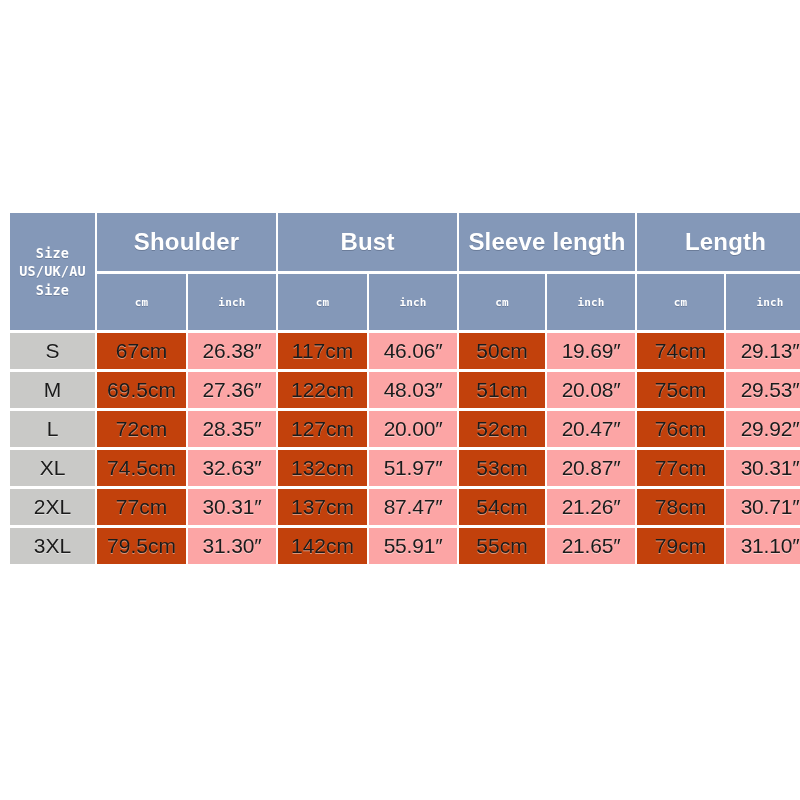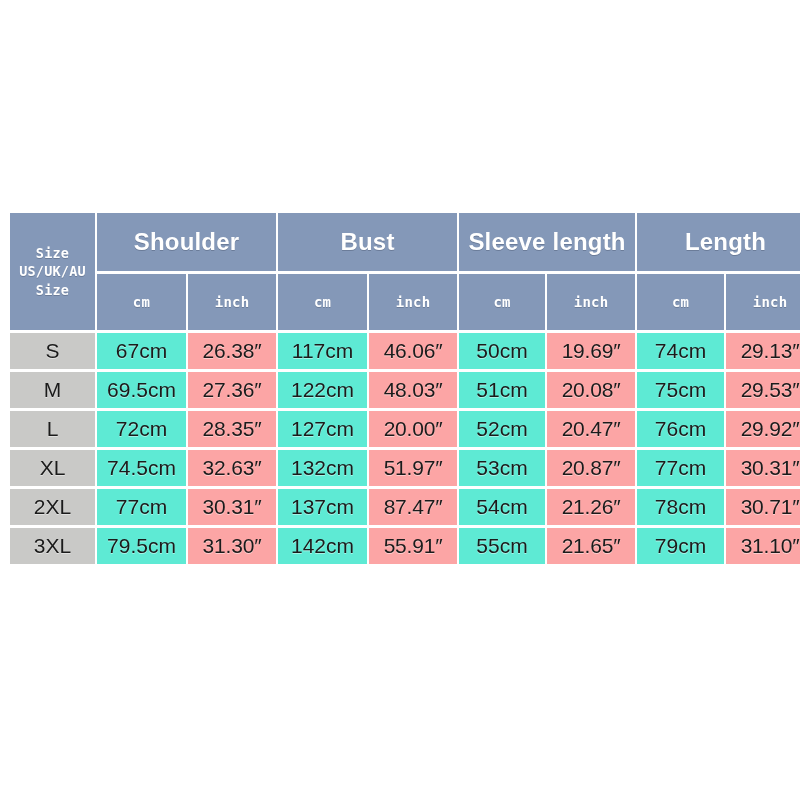--- a/index.html
+++ b/index.html
@@ -50,21 +50,21 @@
     border: 0;
     letter-spacing: 0.2px;
     text-shadow: 0 1px 0 rgba(60,72,95,0.35);
   }
   th.grp {
     height: 58px;
     font-size: 24px;
   }
   th.unit {
     height: 56px;
-    font-size: 14px;
+    font-size: 11px;
     font-family: "DejaVu Sans Mono", monospace;
     font-weight: bold;
   }
   th.sizehead {
     height: 117px;
     font-size: 19px;
     line-height: 1.35;
   }
   th.sizehead .l1 {
     display: block;
@@ -85,21 +85,21 @@
     text-align: center;
     vertical-align: middle;
     font-size: 21px;
     color: #1b1b1b;
     font-family: "Liberation Sans", sans-serif;
   }
   td.size {
     background: #c9c9c7;
   }
   td.cm {
-    background: #5eead4;
+    background: #c2410c;
   }
   td.inch {
     background: #fca5a5;
   }
   td .txt {
     display: inline-block;
     text-shadow: 0 1px 0 rgba(255,255,255,0.45);
   }
   td.inch .txt {
     letter-spacing: -0.2px;

